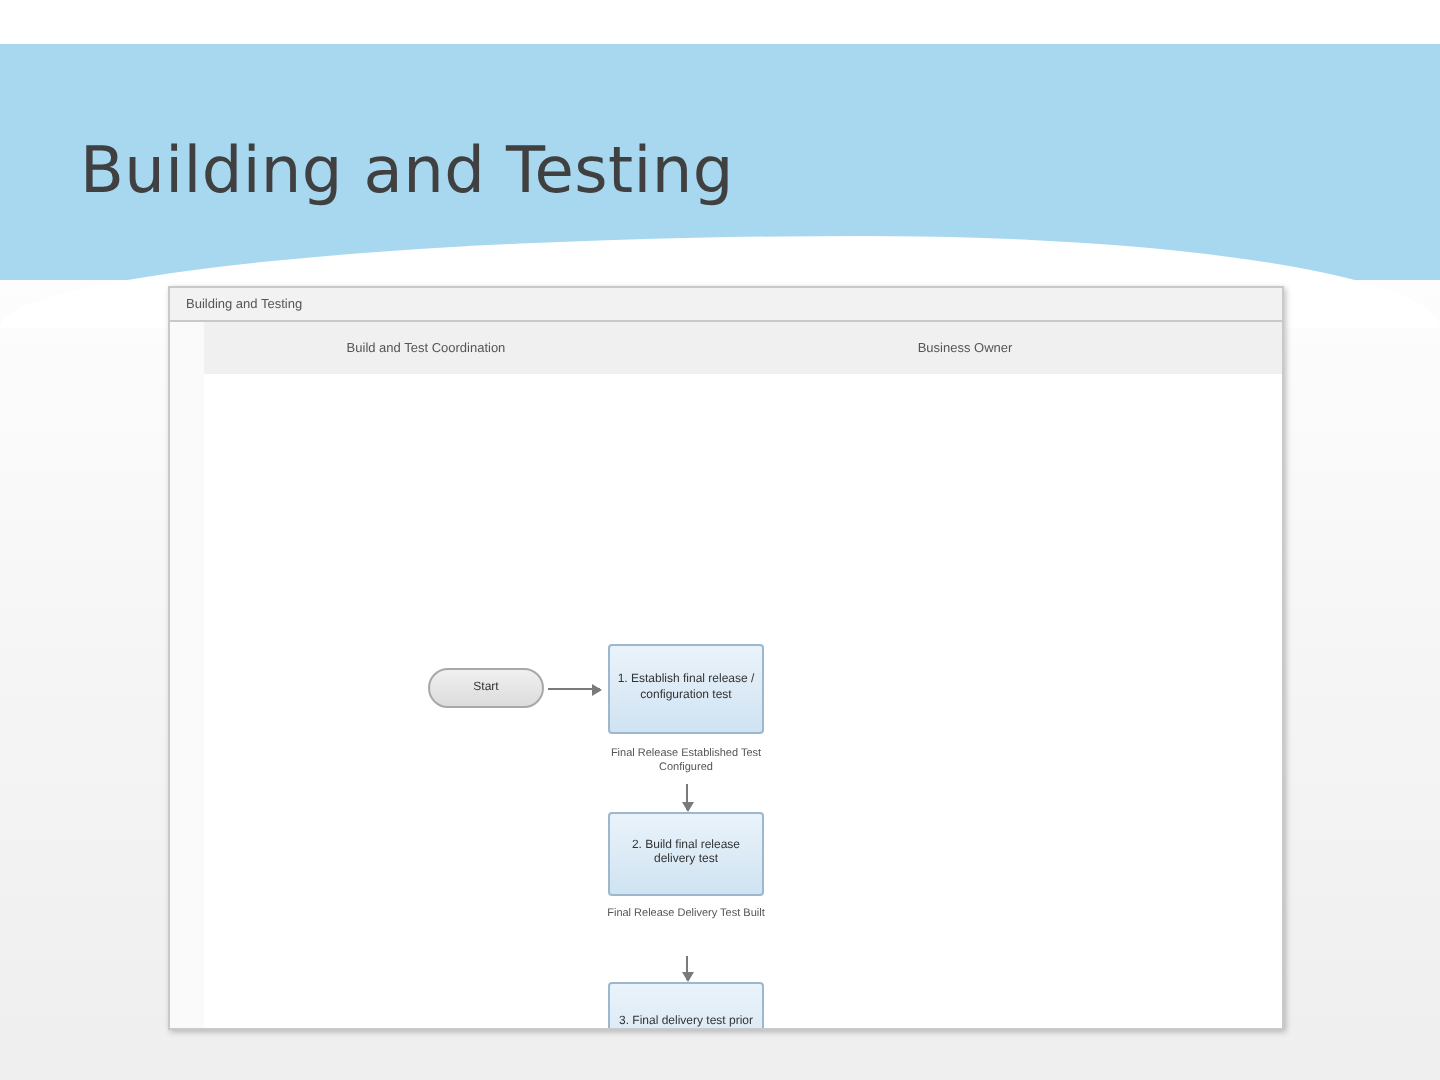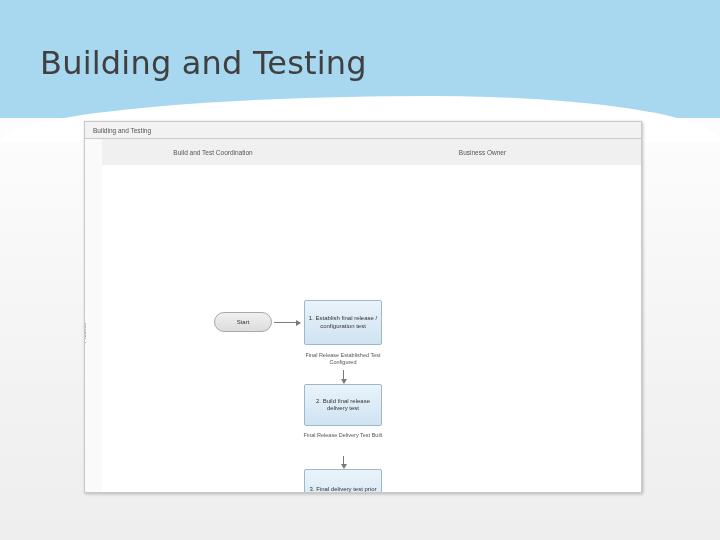--- a/index.html
+++ b/index.html
@@ -6,20 +6,21 @@
   body{
     width:720px;height:540px;overflow:hidden;
     font-family:"Liberation Sans", sans-serif;
     background:#ffffff;
     position:relative;
   }
   
   .slide{
     position:absolute;inset:0;
     background:#fef9c3;
+    margin-top:22px;
   }
   .sky{
     position:absolute;left:0;top:0;width:720px;height:118px;
     background:#a8d8f0;
   }
   .sky-curve2{
     position:absolute;left:0;top:96px;width:720px;height:46px;
     background:#ffffff;
     border-radius:60% 40% 0 0 / 100% 100% 0 0;
   }

